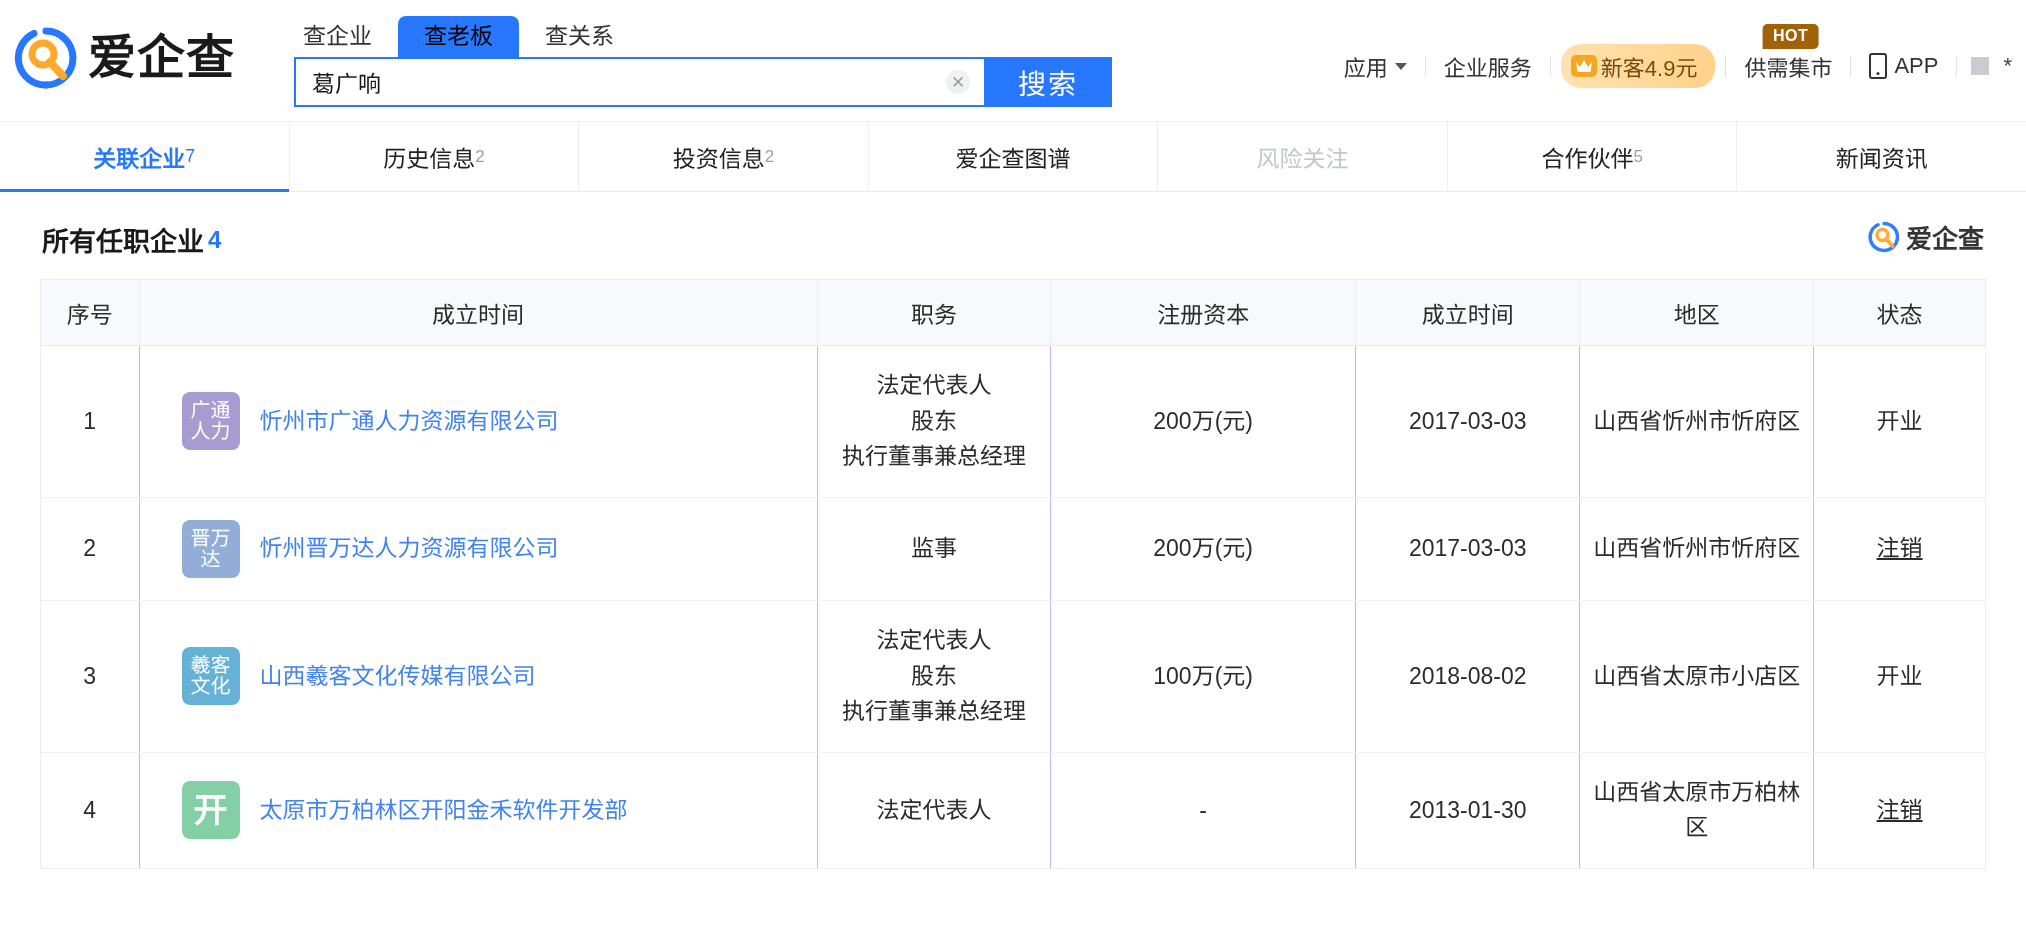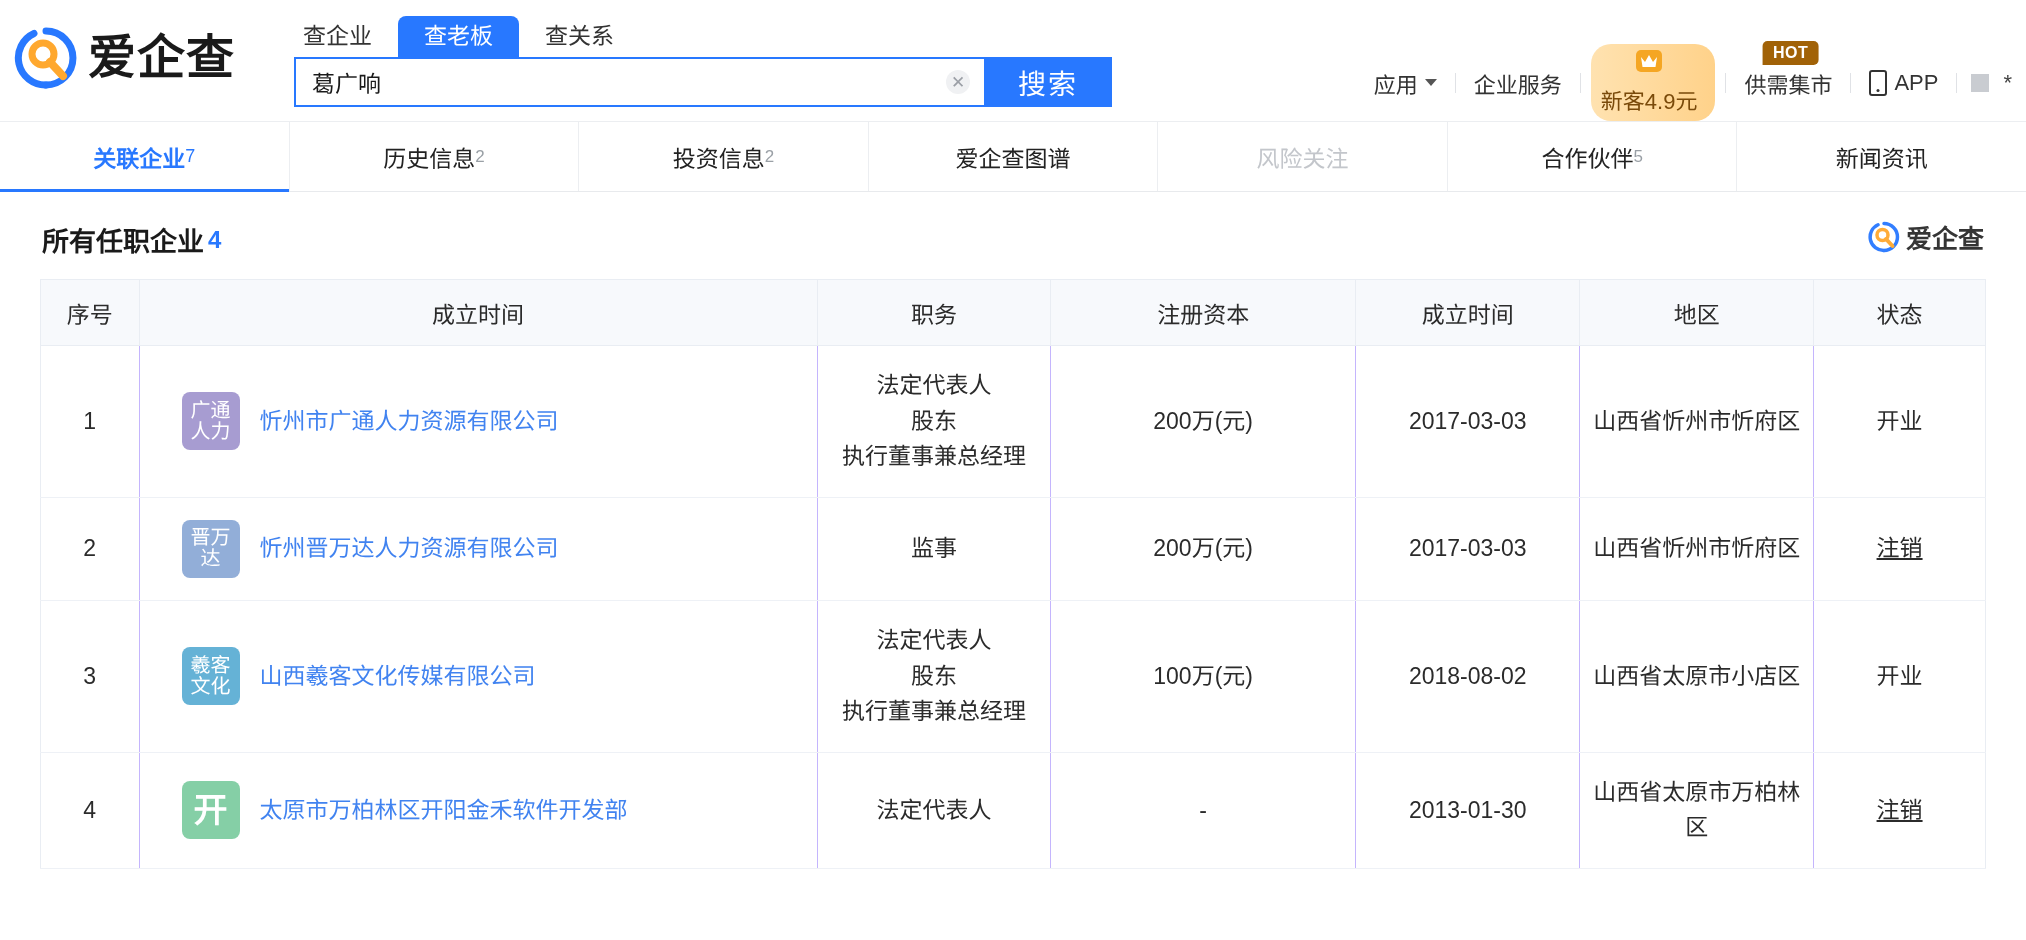--- a/index.html
+++ b/index.html
@@ -29,21 +29,21 @@
   }
 
   .searchtabs {
     position: absolute; left: 277px; top: 16px;
     display: flex; align-items: flex-end; gap: 0;
   }
   .stab {
     font-size: 23px; color: #333; padding: 9px 26px 10px;
     border-radius: 8px 8px 0 0; cursor: pointer; line-height: 1;
   }
-  .stab.active { background: #2878ff; color: #ffffff; font-weight: 400; }
+  .stab.active { background: #2878ff; color: #000000; font-weight: 400; }
 
   .searchbar {
     position: absolute; left: 294px; top: 57px;
     display: flex; align-items: stretch;
     width: 818px; height: 50px;
   }
   .search-input-box {
     position: relative; flex: 1;
     border: 2px solid #2878ff; border-right: none;
     background: #fff; display: flex; align-items: center;
@@ -71,22 +71,22 @@
     display: flex; align-items: center; gap: 0; font-size: 22px; color: #333;
   }
   .navright .nitem { padding: 0 18px; cursor: pointer; white-space: nowrap;
     display: flex; align-items: center; gap: 7px; position: relative; }
   .navright .sep { width: 1px; height: 20px; background: #e0e2e6; }
   .caret { width: 0; height: 0; border-left: 6px solid transparent;
     border-right: 6px solid transparent; border-top: 7px solid #555; display: inline-block; }
   .newcust {
     background: linear-gradient(90deg, #ffe2b0, #ffd28a);
     border-radius: 20px; padding: 6px 18px 6px 10px;
-    display: flex; align-items: center; gap: 11px;
-    color: #7a4a0a; font-size: 22px; margin: 0 10px; cursor: pointer; flex-direction: column;
+    display: flex; align-items: center; gap: 4px;
+    color: #7a4a0a; font-size: 22px; margin: 0 10px; cursor: pointer;
   }
   .crown { width: 26px; height: 22px; flex: none; }
   .hot-badge {
     position: absolute; top: -26px; left: 50%; transform: translateX(-46%);
     background: #a16207; color: #fff; font-size: 16px; font-weight: 700;
     padding: 2px 10px; border-radius: 5px 5px 5px 0; line-height: 1.3;
     letter-spacing: .5px;
   }
   .phone-ico { width: 18px; height: 26px; border: 2px solid #333; border-radius: 3px;
     position: relative; flex: none; }
@@ -311,21 +311,21 @@
 执行董事兼总经理</td>
           <td>200万(元)</td>
           <td>2017-03-03</td>
           <td>山西省忻州市忻府区</td>
           <td class="st-open">开业</td>
         </tr>
         <tr>
           <td>2</td>
           <td>
             <div class="namecell">
-              <div class="blogo" style="background: rgb(146, 174, 216); font-family: Liberation Mono, monospace;">
+              <div class="blogo" style="background: rgb(146, 174, 216);">
                 <span>晋万</span>
                 <span>达</span>
               </div>
               <a class="coname">忻州晋万达人力资源有限公司</a>
             </div>
           </td>
           <td class="role-lines" style="white-space: pre-line;">监事</td>
           <td>200万(元)</td>
           <td>2017-03-03</td>
           <td>山西省忻州市忻府区</td>

